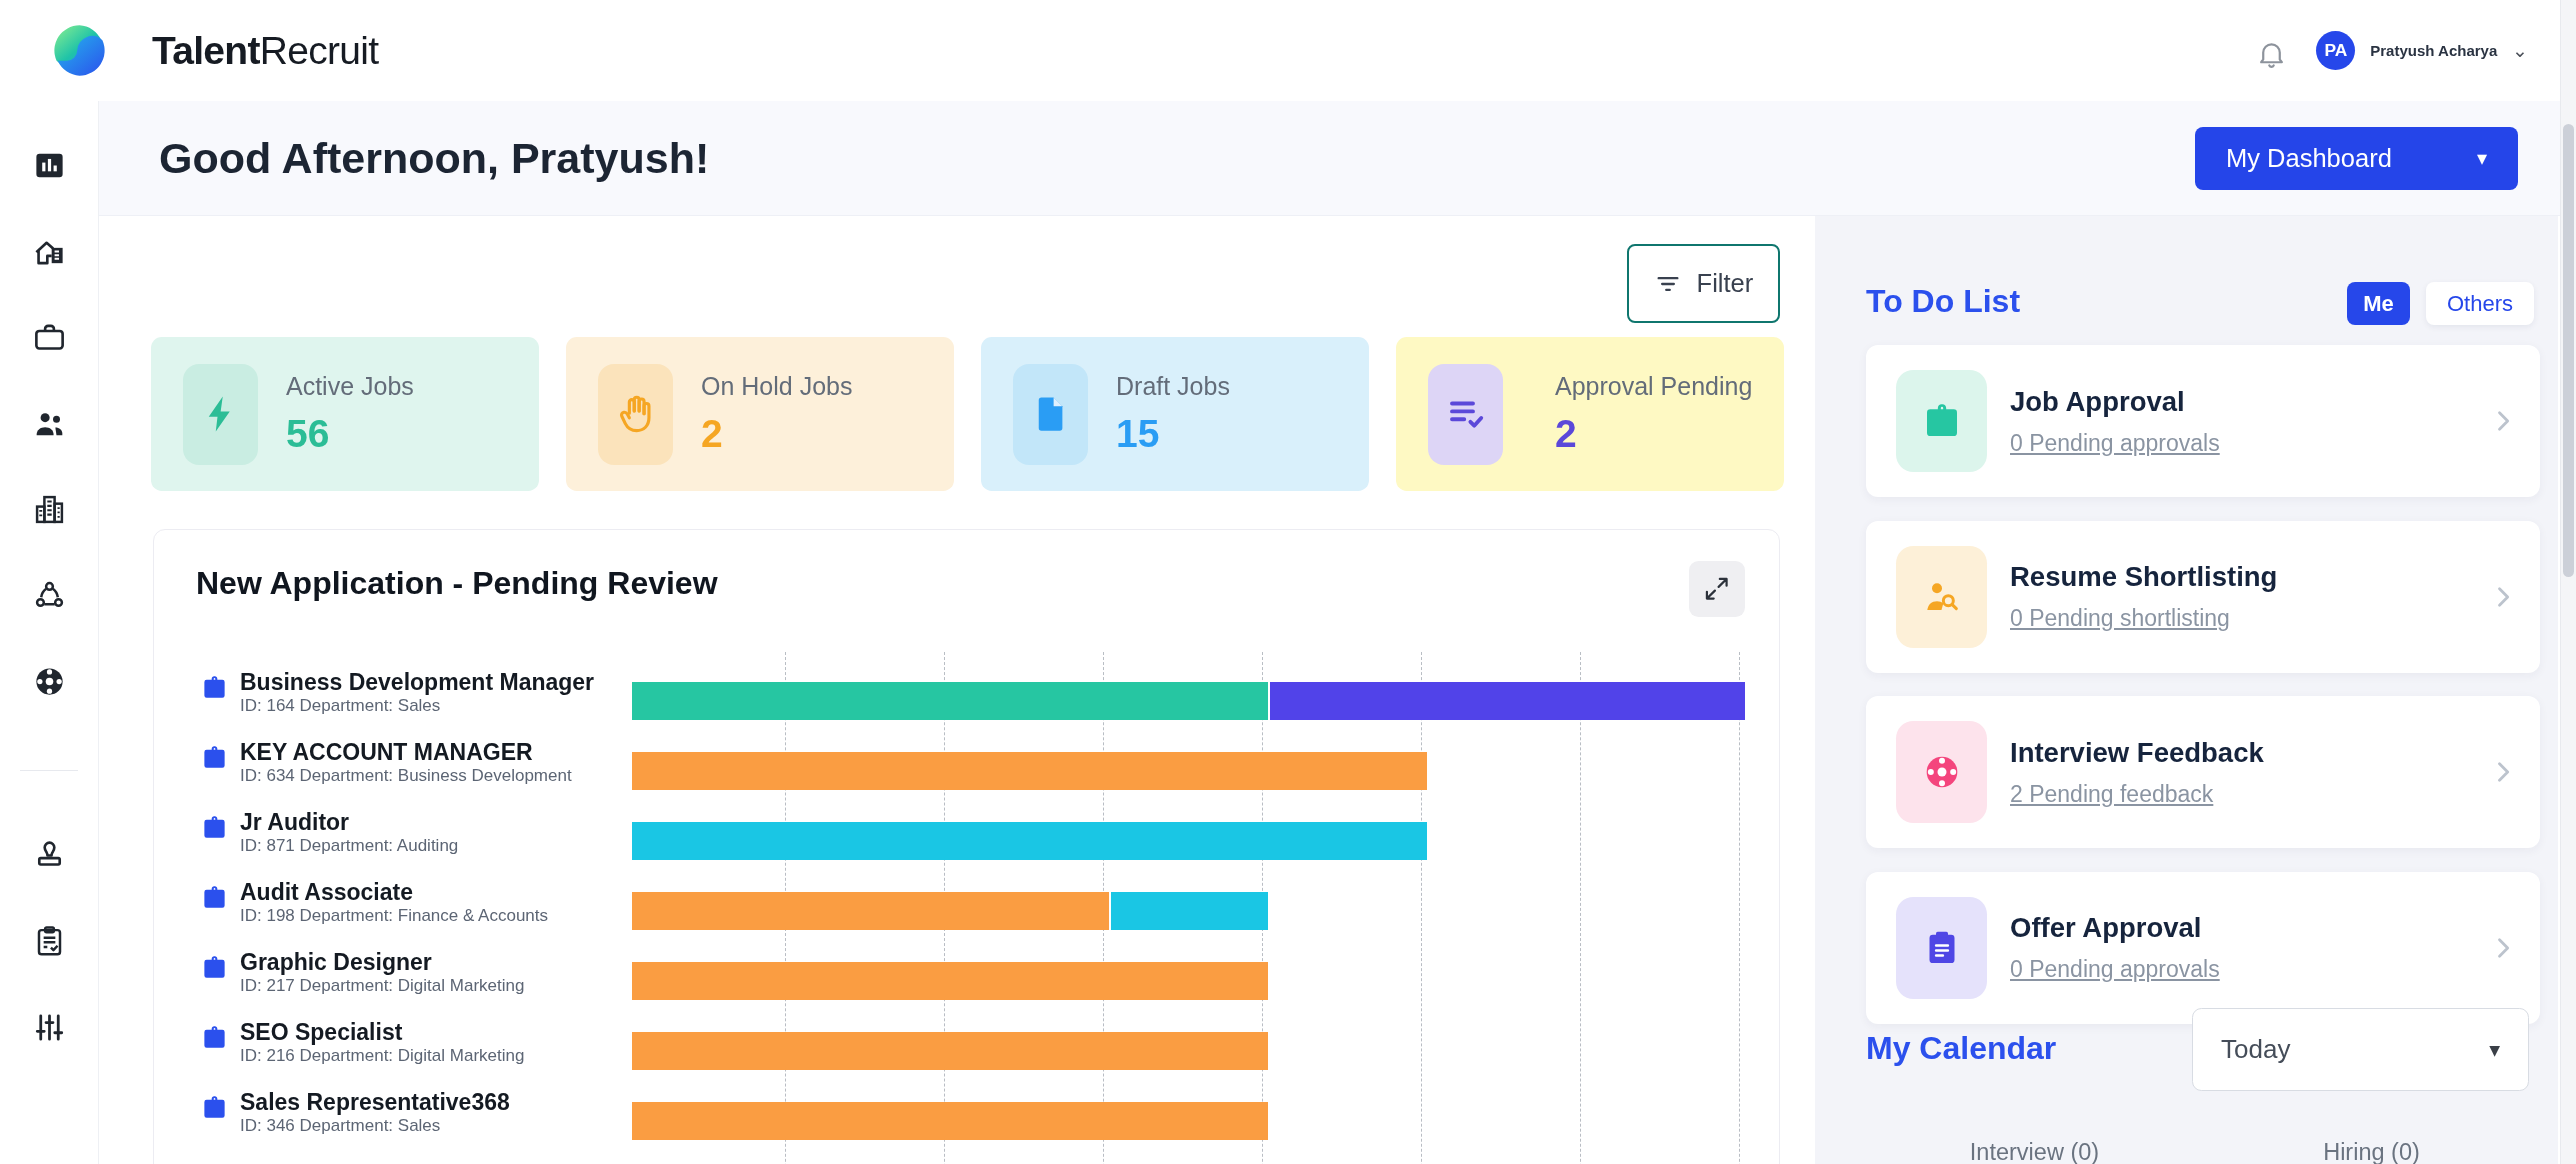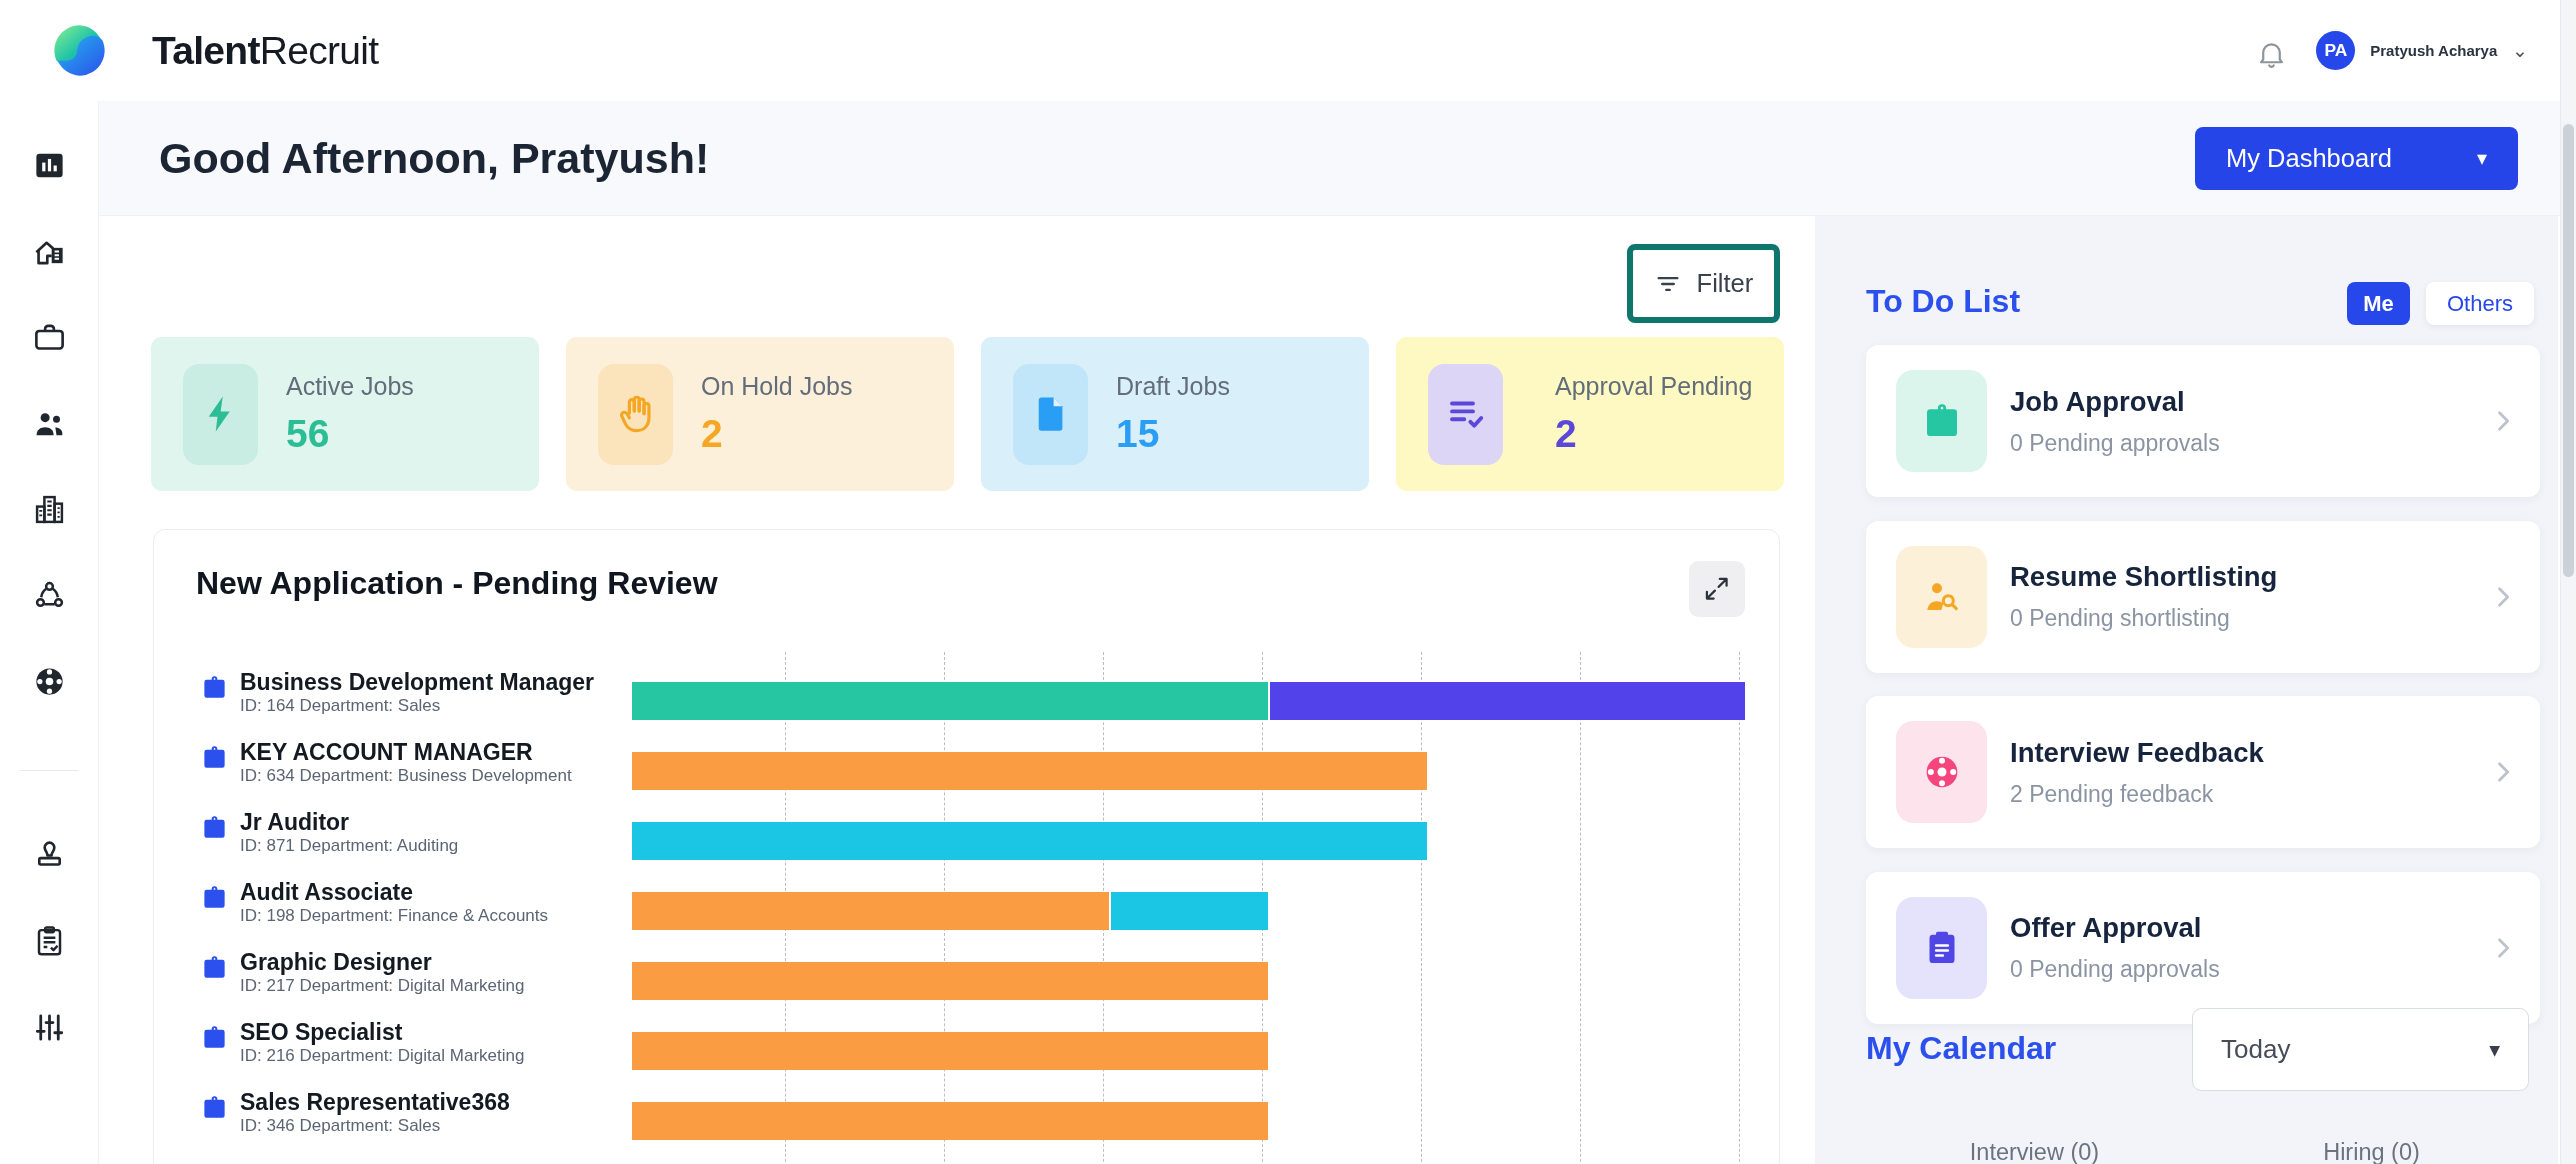--- a/index.html
+++ b/index.html
@@ -29,21 +29,21 @@
   
   .greeting-band { position:absolute; top:101px; left:99px; right:0; height:115px; background:#f8f9fd; border-bottom:1.3px solid #eef0f6; display:flex; align-items:center; z-index:2;justify-content:flex-end; }
   .greeting { font-size:43px; font-weight:600; color:#1c2533; margin-left:60px; }
   .dash-btn { margin-left:auto; margin-right:58px; width:323px; height:63px; background:#2545E9; border:none; border-radius:8px; color:#fff; font-size:25.5px; display:flex; align-items:center; padding:0 31px; cursor:pointer; font-family:inherit; }
   .dash-btn .caret-down { margin-left:auto; font-size:20px; color:#fff; }
 
   
   .todo-col { position:absolute; top:216px; left:1815px; width:743px; bottom:0; background:#f3f4f9; z-index:1; }
 
   
-  .filter-btn { position:absolute; left:1627px; top:244px; width:153px; height:79px; background:#fff; border:6px solid #0f766e; border-radius:8px; display:flex; align-items:center; justify-content:center; gap:14.8px; font-size:25.5px; color:#39414f; cursor:pointer; z-index:2; font-family:inherit; }
+  .filter-btn { position:absolute; left:1627px; top:244px; width:153px; height:79px; background:#fff; border:2px solid #0f766e; border-radius:8px; display:flex; align-items:center; justify-content:center; gap:14.8px; font-size:25.5px; color:#39414f; cursor:pointer; z-index:2; font-family:inherit; }
   .filter-btn svg { width:28px; height:28px; }
 
   
   .stats { position:absolute; left:151px; top:337px; display:flex; gap:27px; z-index:2; }
   .stat-card { width:388px; height:154px; border-radius:10.7px; display:flex; align-items:center; padding-left:32px; cursor:pointer; }
   .stat-chip { width:75px; height:101px; border-radius:16px; display:flex; align-items:center; justify-content:center; flex:none; }
   .stat-chip svg { width:42px; height:42px; }
   .stat-text { margin-left:28px; }
   .stat-label { font-size:25px; color:#636c79; margin-bottom:10.7px; }
   .stat-value { font-size:39px; font-weight:700; }
@@ -70,21 +70,21 @@
   .toggle { position:absolute; left:2347px; top:282px; display:flex; gap:16px; z-index:2; }
   .pill { height:43px; border-radius:8px; font-size:22px; display:flex; align-items:center; justify-content:center; cursor:pointer; font-family:inherit; border:none; }
   .pill-me { width:63px; background:#2647EA; color:#fff; font-weight:600; }
   .pill-others { width:108px; background:#fff; color:#2647EA; box-shadow:0 2px 6.7px rgba(20,30,70,.07); }
   .todo-list { position:absolute; left:1866px; top:345px; width:674px; display:flex; flex-direction:column; gap:23.5px; z-index:2; }
   .todo-card { height:152px; background:#fff; border-radius:12px; box-shadow:0 2.7px 9.4px rgba(30,40,70,.05); display:flex; align-items:center; cursor:pointer; }
   .todo-chip { width:91px; height:102px; border-radius:17.4px; margin-left:30px; display:flex; align-items:center; justify-content:center; flex:none; }
   .todo-chip svg { width:40px; height:40px; }
   .todo-text { margin-left:23px; }
   .todo-item-title { font-size:27.5px; font-weight:600; color:#16243d; margin-bottom:12px; }
-  .todo-item-sub { font-size:23px; color:#8a94a2; }
+  .todo-item-sub { font-size:23px; color:#8a94a2;text-decoration:underline; }
   .todo-chevron { margin-left:auto; margin-right:23.5px; width:28px; height:28px; color:#bcc3cd; }
 
   
   .cal-title { position:absolute; left:1866px; top:1030px; font-size:32px; font-weight:700; color:#2B50ED; z-index:2; }
   .cal-select { position:absolute; left:2192px; top:1008px; width:337px; height:83px; background:#fff; border:1.3px solid #d8dce3; border-radius:9.4px; display:flex; align-items:center; padding:0 28px; cursor:pointer; z-index:2; }
   .cal-select-label { font-size:26px; color:#454d59; }
   .cal-select .caret-down { margin-left:auto; font-size:21.5px; color:#3a3f47; }
   .cal-tabs { position:absolute; left:1866px; top:1139px; width:674px; display:flex; z-index:2; }
   .cal-tab { flex:1; text-align:center; font-size:23.5px; color:#6a7380; cursor:pointer; }
 

